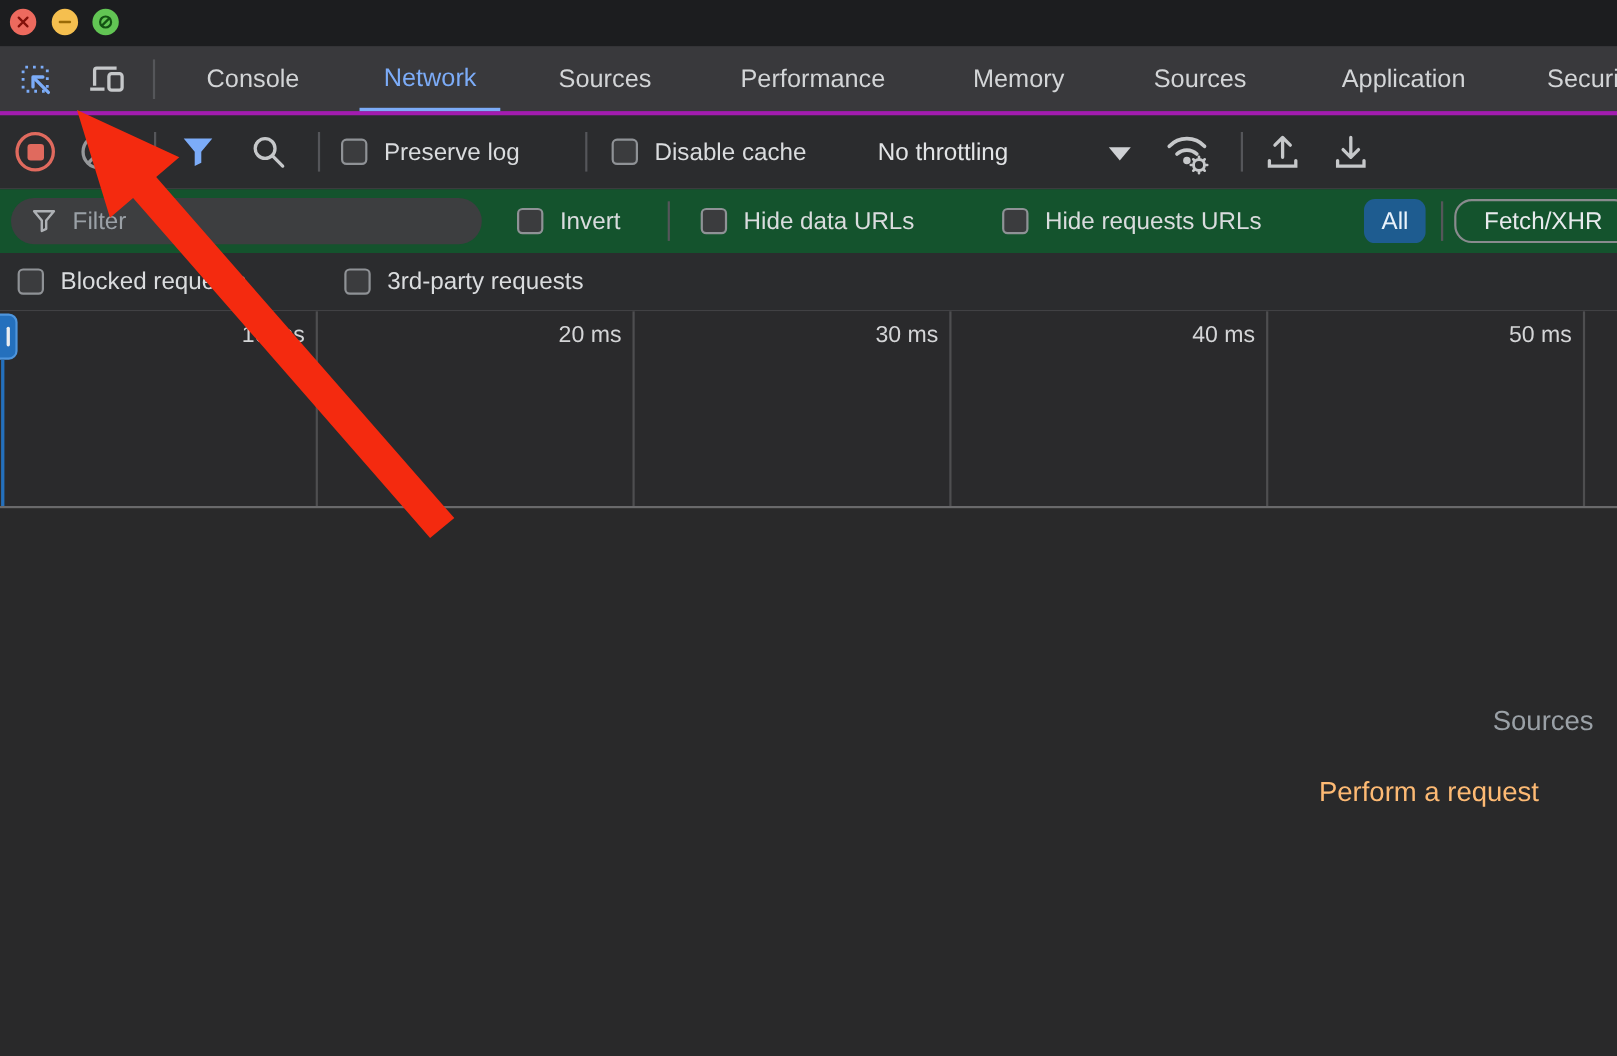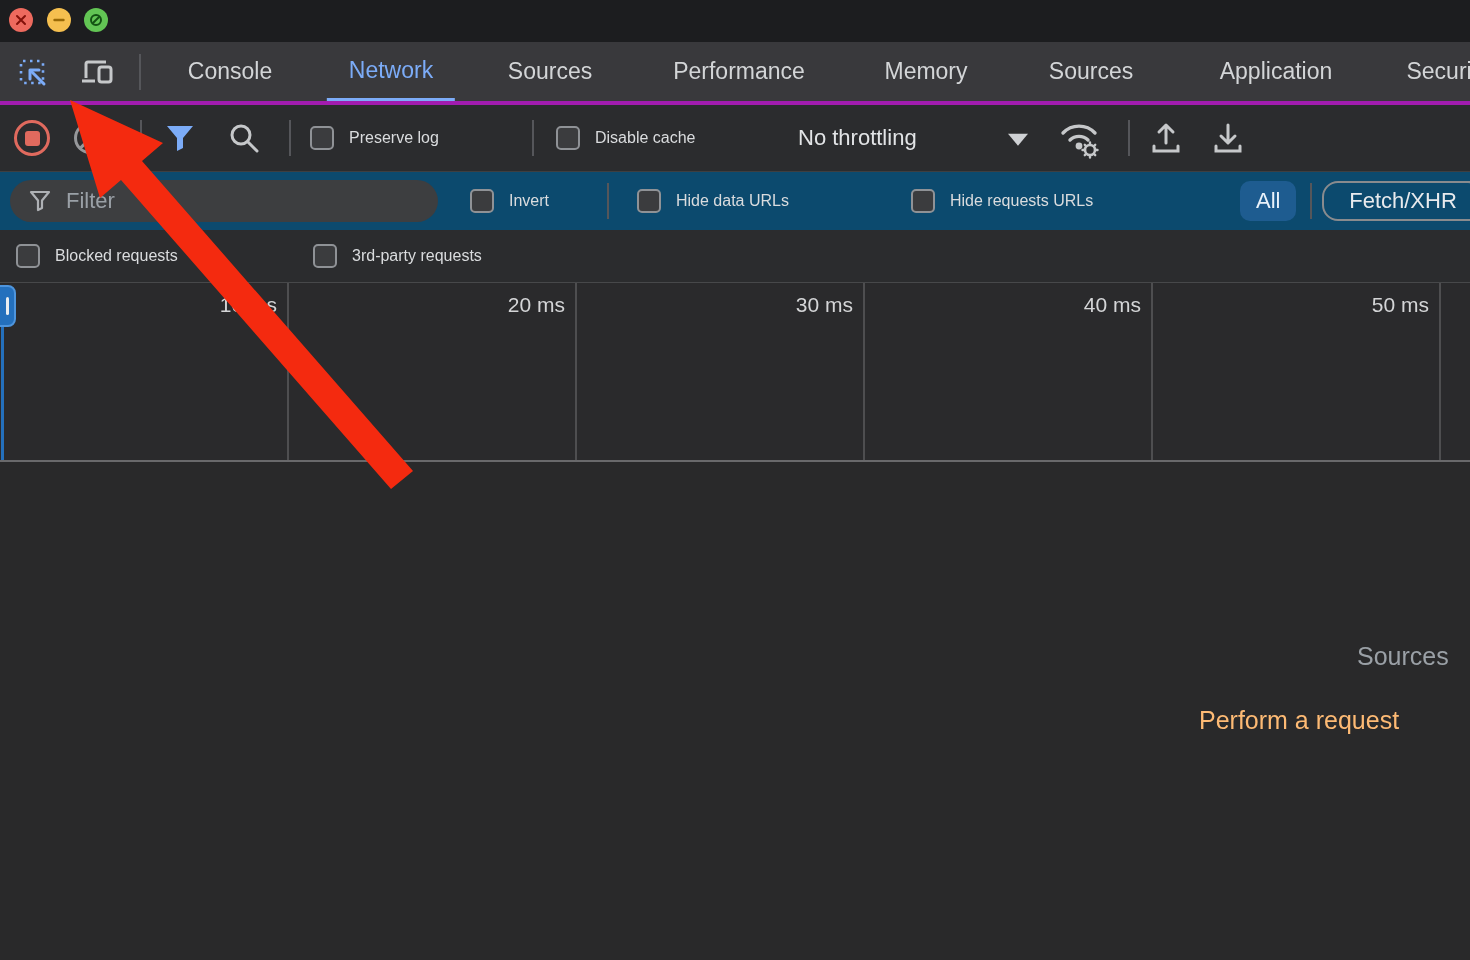--- a/index.html
+++ b/index.html
@@ -16,29 +16,29 @@
   .t-green{left:84px;background:#62c554;}
   .win-title{position:absolute;left:737px;top:8px;font-size:22px;font-weight:bold;color:#a9aaac;white-space:nowrap;}
   
   .tabbar{position:absolute;top:42px;left:0;right:0;height:63px;background:#39393c;border-bottom:4px solid #a21caf;box-sizing:border-box;}
   .tab{position:absolute;top:0;bottom:0;transform:translateX(-50%);display:flex;align-items:center;padding:0 22px;font-size:23px;color:#d3d5d7;white-space:nowrap;cursor:default;box-sizing:border-box;}
   .tab.active{color:#7cacf8;border-bottom:3px solid #7cacf8;}
   .icon-btn{position:absolute;top:50%;transform:translateY(-50%);display:flex;align-items:center;justify-content:center;}
   .vsep{position:absolute;top:50%;transform:translateY(-50%);width:2px;height:36px;background:#55565a;}
   
   .toolbar1{position:absolute;top:105px;left:0;right:0;height:67px;background:#2b2c2e;border-bottom:1px solid #3e3f41;box-sizing:border-box;}
-  .toolbar2{position:absolute;top:172px;left:0;right:0;height:58px;background:#0c4a6e;}
+  .toolbar2{position:absolute;top:172px;left:0;right:0;height:58px;background:#14532d;}
   .toolbar3{position:absolute;top:230px;left:0;right:0;height:53px;background:#2b2c2e;border-bottom:1px solid #47484a;box-sizing:border-box;}
   .record{position:absolute;left:14px;top:50%;transform:translateY(-50%);width:36px;height:36px;border-radius:50%;border:3px solid #e06a5e;box-sizing:border-box;display:flex;align-items:center;justify-content:center;}
   .record-sq{width:15px;height:15px;border-radius:3px;background:#e06a5e;}
   .clear{position:absolute;left:74px;top:50%;transform:translateY(-50%);width:32px;height:32px;border-radius:50%;border:3px solid #96989b;box-sizing:border-box;}
   .clear::after{content:"";position:absolute;left:-2px;top:12px;width:30px;height:3px;background:#96989b;transform:rotate(-45deg);}
   .check-item{position:absolute;top:50%;transform:translateY(-50%);display:flex;align-items:center;gap:15px;cursor:default;}
   .cb{width:20px;height:20px;border:2px solid #8f9296;border-radius:5px;background:#3b3c3e;flex:0 0 auto;}
-  .cb-label{font-size:16px;color:#dadcde;white-space:nowrap;}
+  .cb-label{font-size:22px;color:#dadcde;white-space:nowrap;}
   .tb-text{position:absolute;top:50%;transform:translateY(-50%);font-size:22px;color:#e2e4e6;white-space:nowrap;}
   .caret{position:absolute;left:1008px;top:50%;transform:translateY(-35%);width:0;height:0;border-left:10px solid transparent;border-right:10px solid transparent;border-top:12px solid #cfd1d4;}
   
   .filter-pill{position:absolute;left:10px;top:8px;width:428px;height:42px;border-radius:21px;background:#3d3e40;display:flex;align-items:center;padding:0 14px 0 18px;box-sizing:border-box;gap:12px;}
   .filter-input{flex:1;background:transparent;border:none;outline:none;font-family:"Liberation Sans",sans-serif;font-size:22px;color:#e8eaed;}
   .filter-input::placeholder{color:#9aa0a6;}
   .chip-all{position:absolute;left:1240px;top:9px;height:40px;padding:0 16px;border-radius:10px;background:#1e5c90;color:#e9f2fb;font-size:22px;display:flex;align-items:center;cursor:default;}
   .chip-fetch{position:absolute;left:1322px;top:9px;height:40px;width:162px;border:2px solid #898b8e;border-radius:16px;color:#e8eaed;font-size:22px;display:flex;align-items:center;justify-content:center;box-sizing:border-box;cursor:default;}
   
   .overview{position:absolute;top:283px;left:0;right:0;height:179px;background:#2a2a2c;border-bottom:2px solid #69696b;box-sizing:border-box;}

